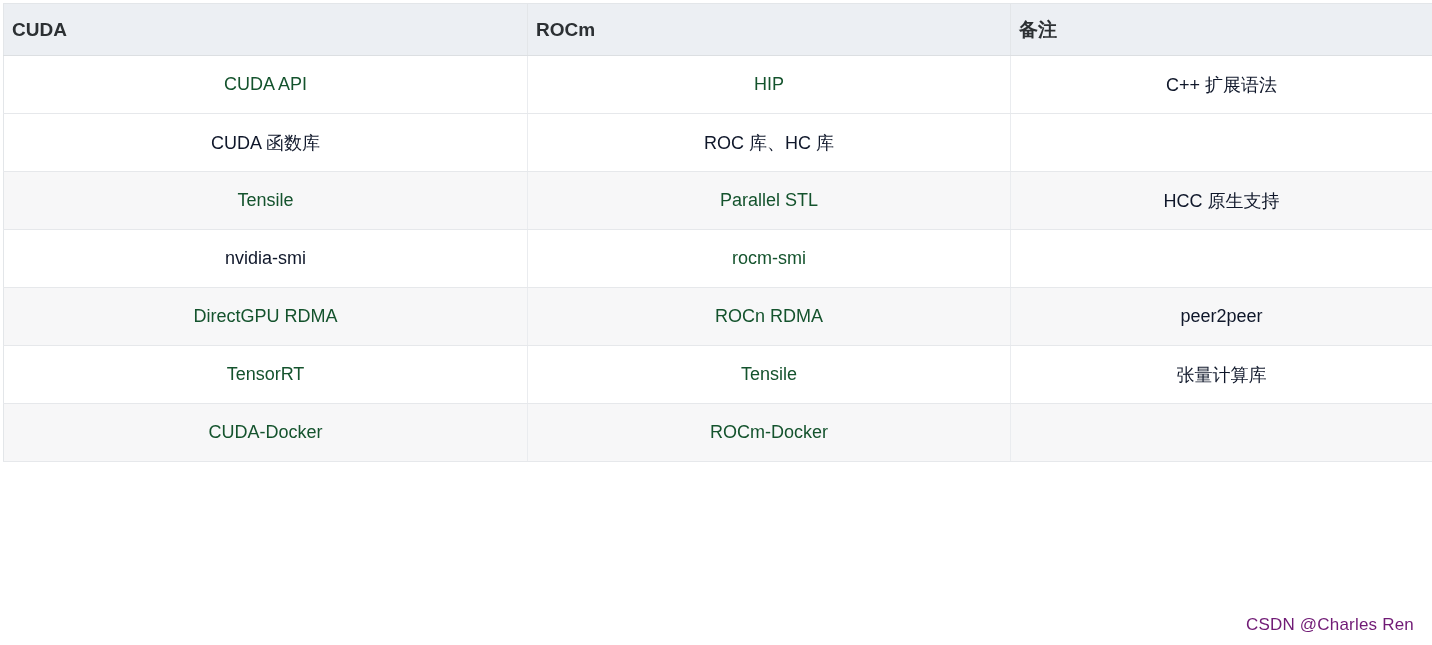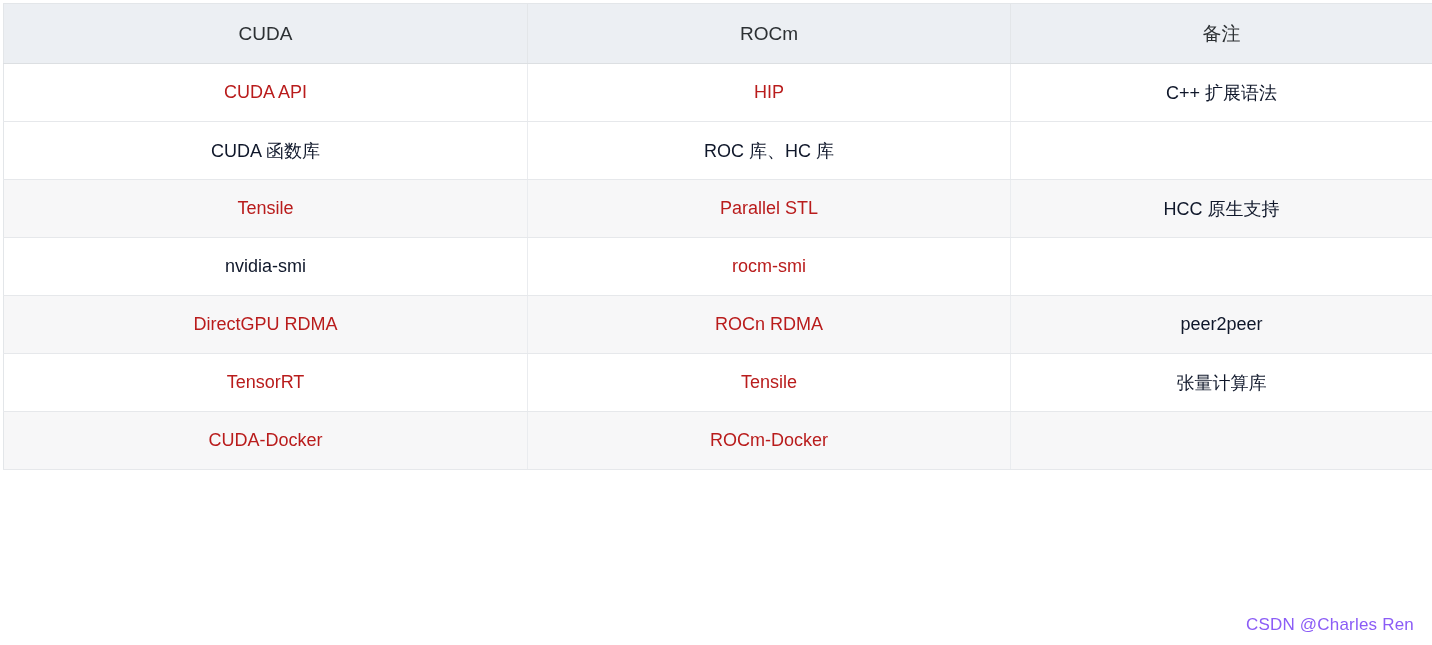--- a/index.html
+++ b/index.html
@@ -31,24 +31,24 @@
     border-left: 1px solid #e3e6e9;
   }
 
   table.cmp col.c0 { width: 524px; }
   table.cmp col.c1 { width: 483px; }
   table.cmp col.c2 { width: 422px; }
 
   table.cmp th {
     background: #eceff3;
     color: #2c3033;
-    font-weight: normal;
+    font-weight: bold;
     font-size: 19px;
-    height: 60px;
-    text-align: center;
+    height: 52px;
+    text-align: left;
     vertical-align: middle;
     border-right: 1px solid #e3e6e9;
     border-bottom: 1px solid #dcdfe2;
     padding: 0 8px;
     box-sizing: border-box;
   }
 
   table.cmp td {
     height: 58px;
     text-align: center;
@@ -57,30 +57,30 @@
     border-right: 1px solid #eaecef;
     border-bottom: 1px solid #e6e8eb;
     padding: 0 8px;
     box-sizing: border-box;
     color: #3c4a57;
   }
 
   table.cmp tbody tr.even td { background: #ffffff; }
   table.cmp tbody tr.odd  td { background: #f7f7f8; }
 
-  table.cmp td.link { color: #b91c1c; }
+  table.cmp td.link { color: #14532d; }
   table.cmp td.plain { color: #0f172a; }
   table.cmp td.empty { color: transparent; }
 
   #watermark {
     position: absolute;
     right: 18px;
     bottom: 10px;
     font-size: 17px;
-    color: #8b5cf6;
+    color: #701a75;
     letter-spacing: 0.2px;
     white-space: nowrap;
     pointer-events: none;
   }
 </style>
 </head>
 <body>
 
 <div id="table-wrap">
   <table class="cmp">

